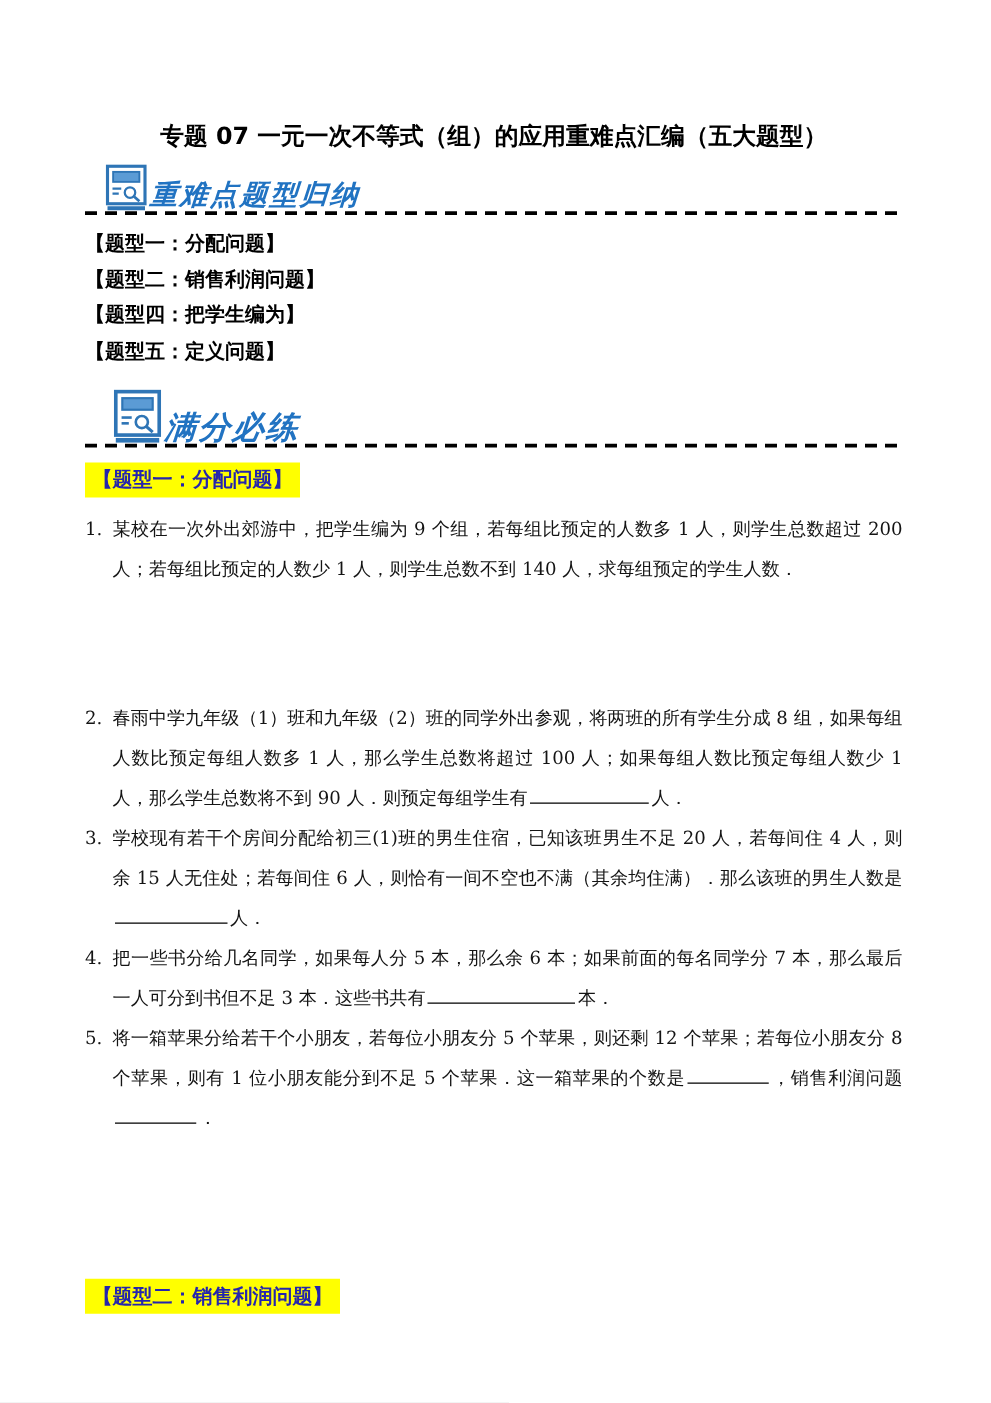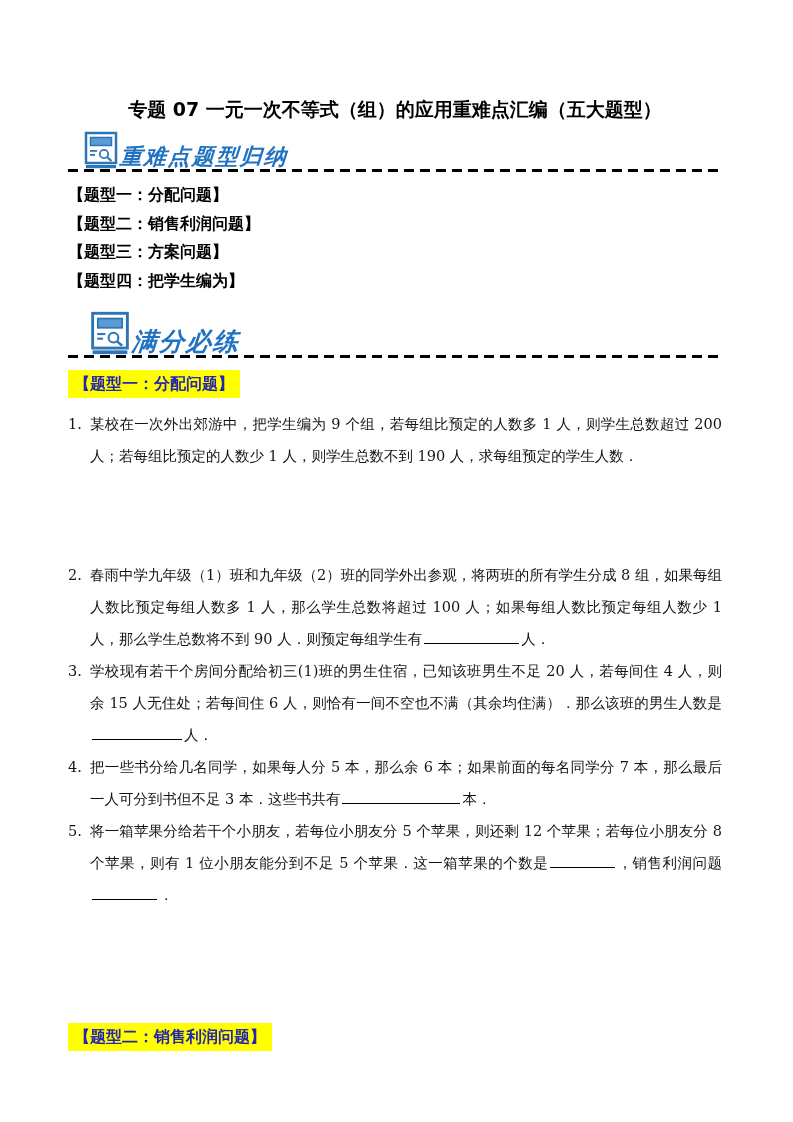--- a/index.html
+++ b/index.html
@@ -120,22 +120,22 @@
         <rect x="2" y="34" width="30" height="3.2" fill="#2E75B6"></rect>
       </svg>
     </span>
     <span class="hdr-label">重难点题型归纳</span>
   </div>
   <div class="dashed-rule"></div>
 
   <ul class="outline">
     <li>【题型一：分配问题】</li>
     <li>【题型二：销售利润问题】</li>
-    <li>【题型三：方案问题】</li>
     <li>【题型四：把学生编为】</li>
+    <li>【题型五：定义问题】</li>
   </ul>
 
   <div class="section-header second">
     <span class="hdr-icon">
       <svg width="40" height="44" viewBox="0 0 34 38" xmlns="http://www.w3.org/2000/svg">
         <rect x="2" y="2" width="30" height="30" fill="#ffffff" stroke="#2E75B6" stroke-width="2.5"></rect>
         <rect x="6.5" y="6.5" width="21" height="8" fill="#5B9BD5" stroke="#2E75B6" stroke-width="1.5"></rect>
         <rect x="6" y="19" width="7" height="1.8" fill="#2E75B6"></rect>
         <rect x="6" y="23" width="5" height="1.8" fill="#2E75B6"></rect>
         <circle cx="20" cy="23" r="4.2" fill="none" stroke="#2E75B6" stroke-width="1.8"></circle>
@@ -146,21 +146,21 @@
     <span class="hdr-label">满分必练</span>
   </div>
   <div class="dashed-rule"></div>
 
   <div class="type-heading">【题型一：分配问题】</div>
 
   <ol class="problems">
 
     <li class="problem gap-after">
       <span class="pnum">1.</span>
-      <div class="ptext"><span>某校在一次外出郊游中，把学生编为 9 个组，若每组比预定的人数多 1 人，则学生总数超过 200 人；若每组比预定的人数少 1 人，则学生总数不到 190 人，求每组预定的学生人数．</span></div>
+      <div class="ptext"><span>某校在一次外出郊游中，把学生编为 9 个组，若每组比预定的人数多 1 人，则学生总数超过 200 人；若每组比预定的人数少 1 人，则学生总数不到 140 人，求每组预定的学生人数．</span></div>
     </li>
 
     <li class="problem">
       <span class="pnum">2.</span>
       <div class="ptext"><span>春雨中学九年级（1）班和九年级（2）班的同学外出参观，将两班的所有学生分成 8 组，如果每组人数比预定每组人数多 1 人，那么学生总数将超过 100 人；如果每组人数比预定每组人数少 1 人，那么学生总数将不到 90 人．则预定每组学生有</span><span class="blank w95"></span><span>人．</span></div>
     </li>
 
     <li class="problem">
       <span class="pnum">3.</span>
       <div class="ptext"><span>学校现有若干个房间分配给初三(1)班的男生住宿，已知该班男生不足 20 人，若每间住 4 人，则余 15 人无住处；若每间住 6 人，则恰有一间不空也不满（其余均住满）．那么该班的男生人数是</span><span class="blank w90"></span><span>人．</span></div>

